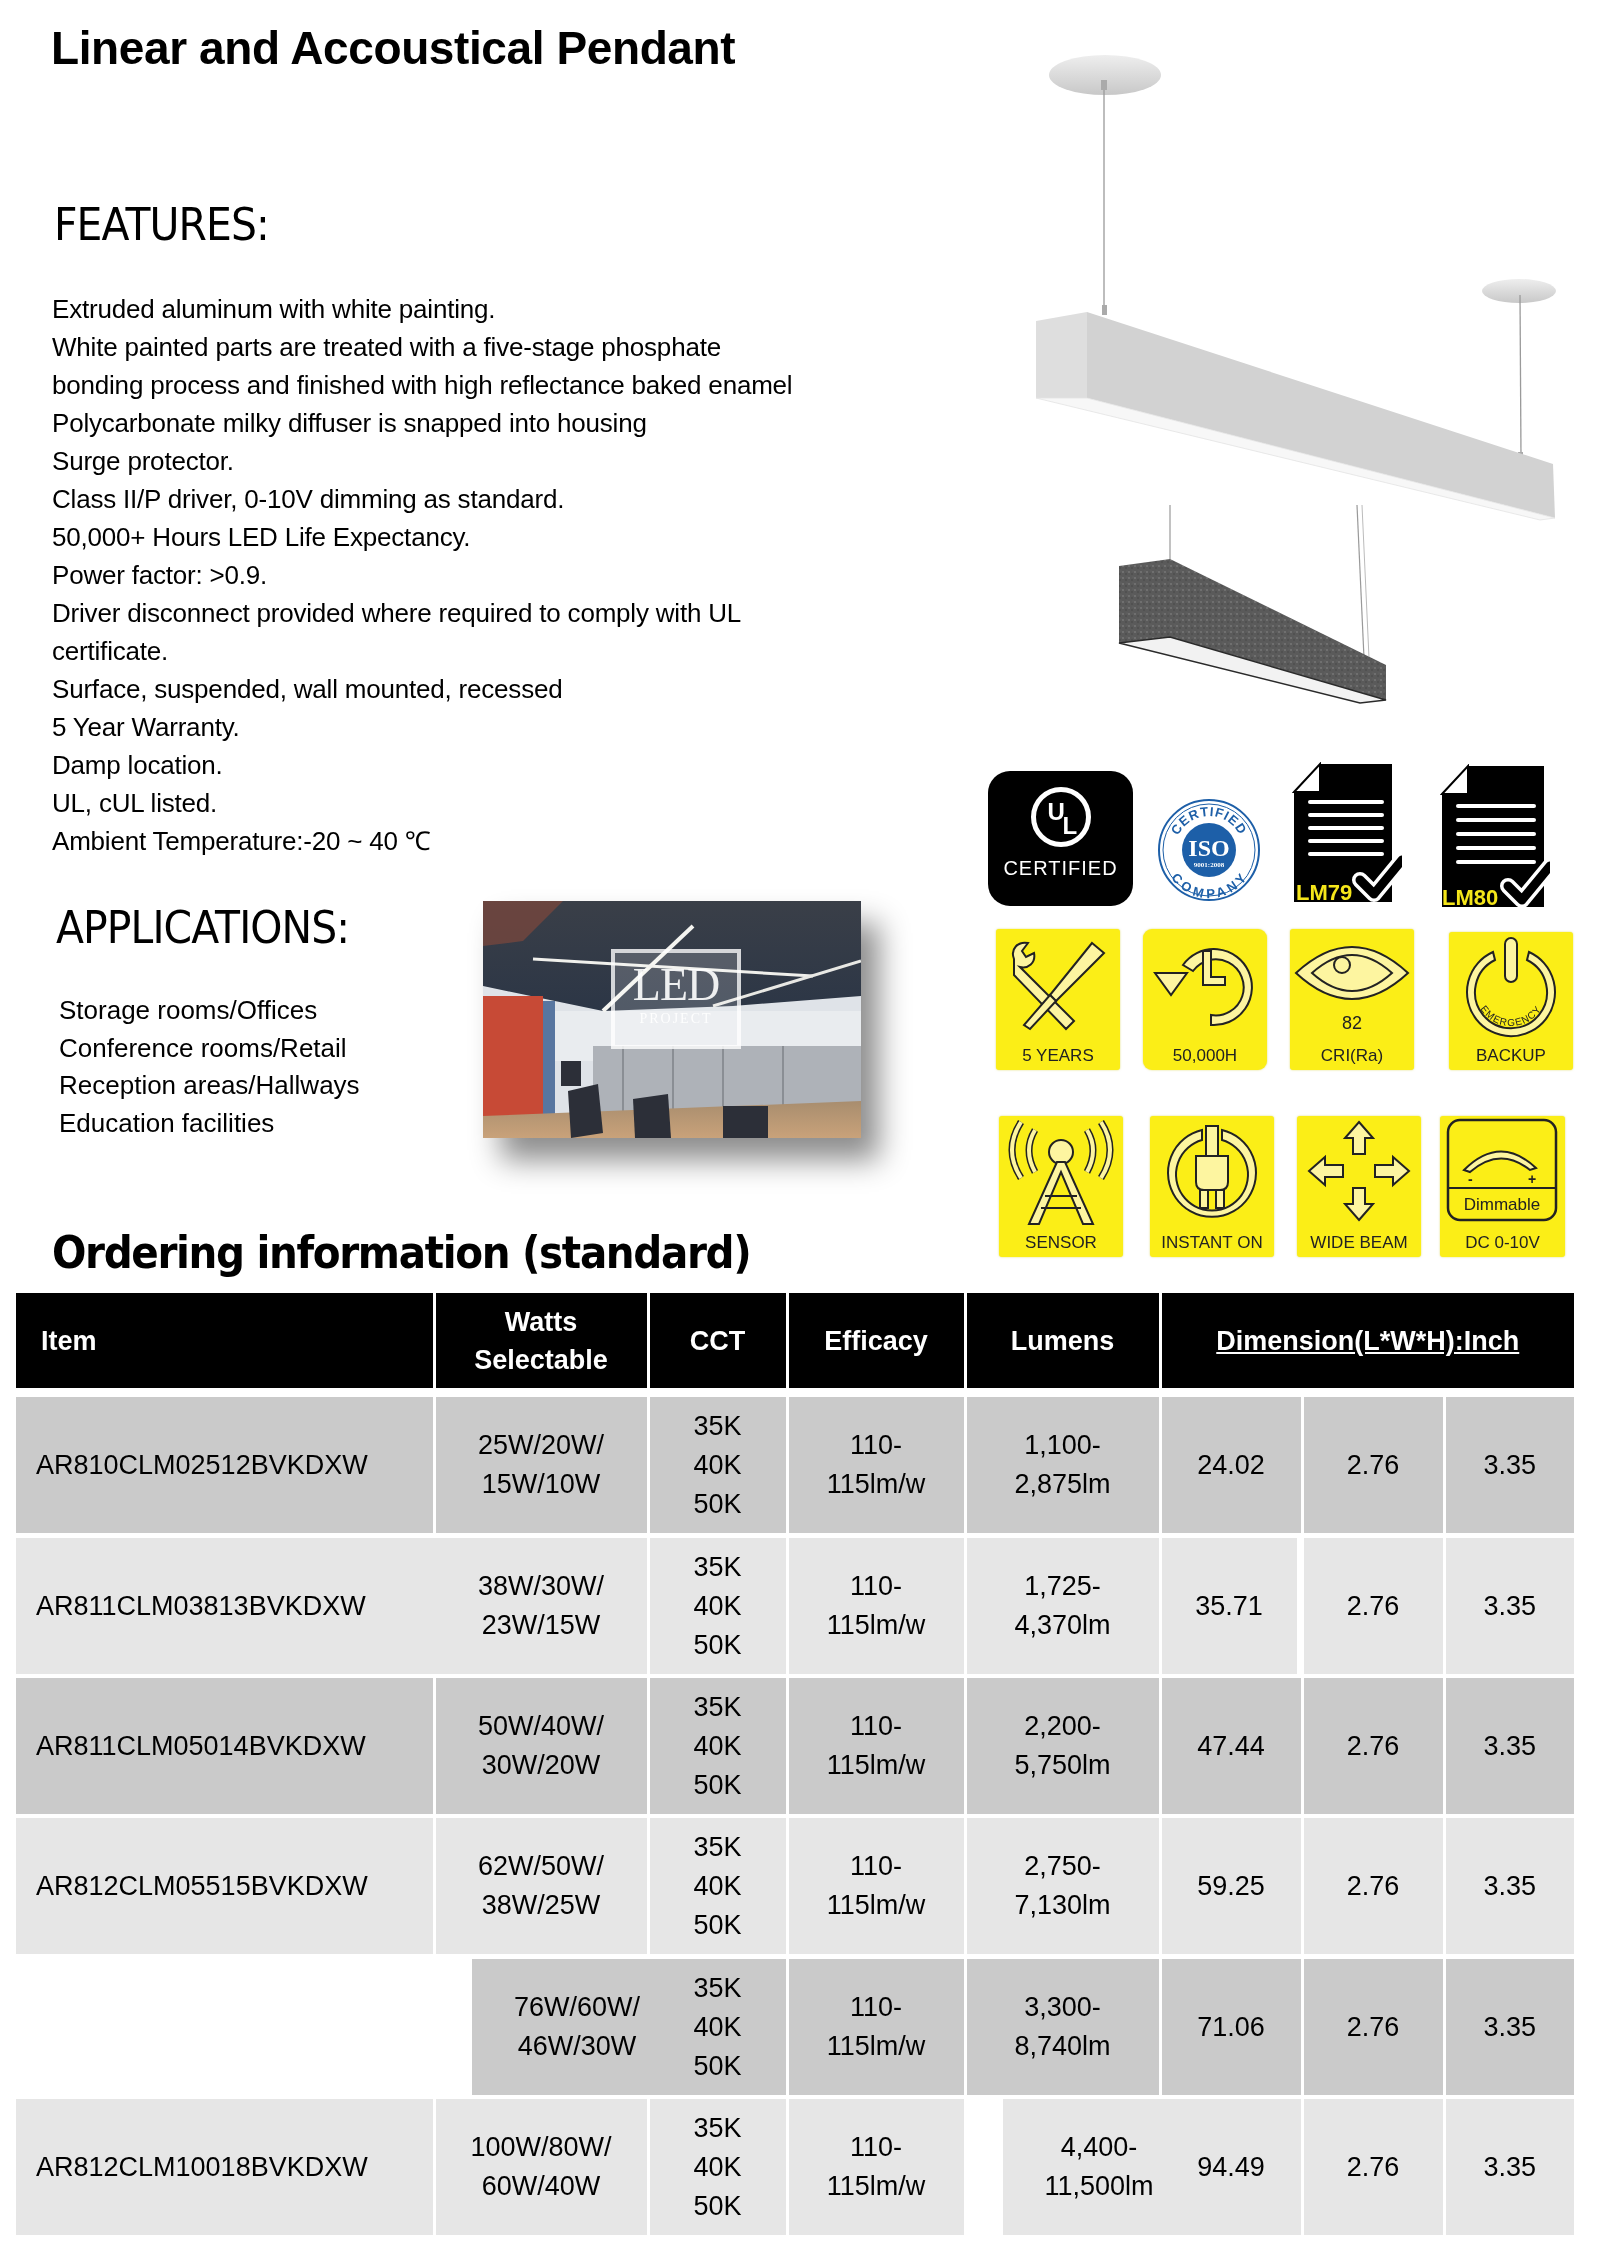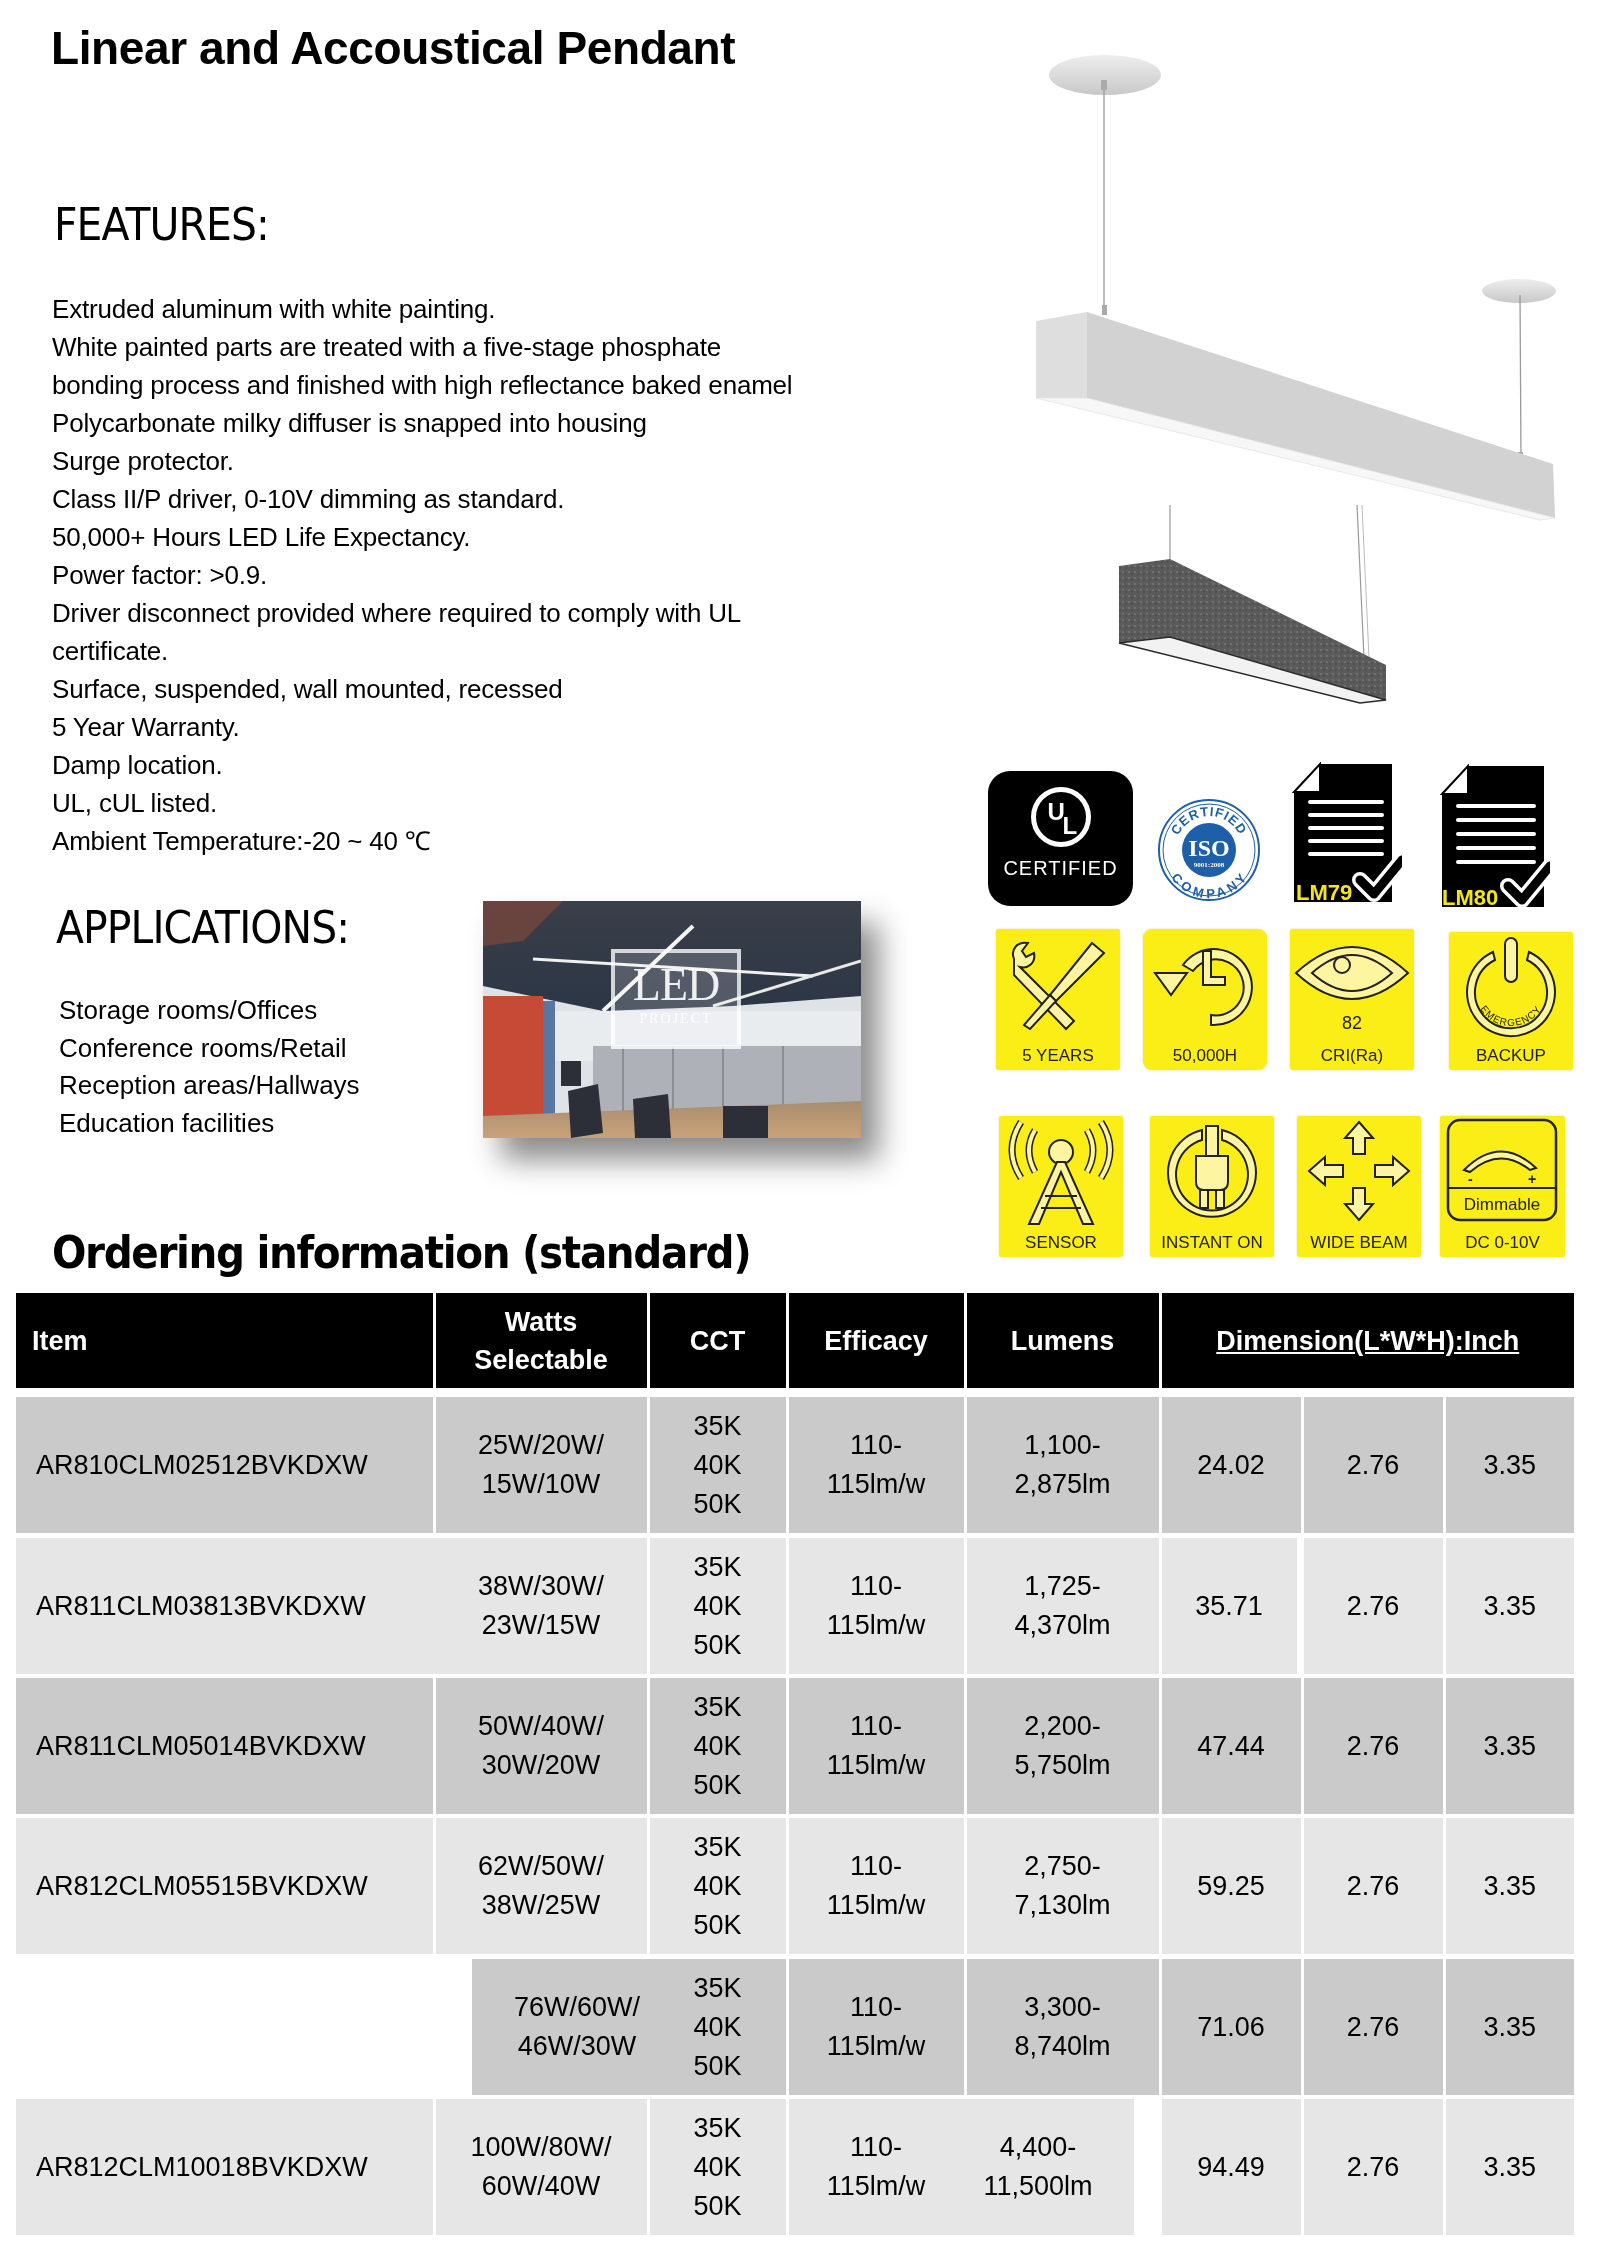--- a/index.html
+++ b/index.html
@@ -47,21 +47,21 @@
   .feat-icon svg { position: absolute; left: 0; top: 0; width: 124px; height: 110px; }
   .feat-icon .icon-label { position: absolute; left: 0; right: 0; bottom: 4px; text-align: center; font-size: 17px; color: #222; white-space: nowrap; line-height: 20px; }
 
   #ordering-heading { left: 52px; top: 1228px; font-size: 45px; font-weight: bold; font-family: "DejaVu Sans", sans-serif; white-space: nowrap; letter-spacing: -1.5px; line-height: 50px; transform: scaleX(0.9); transform-origin: left center; }
 
   
   #order-table { position: absolute; left: 16px; top: 1293px; width: 1558px; }
   .t-row { position: absolute; left: 0; width: 1558px; }
   .t-cell { position: absolute; top: 0; height: 100%; display: flex; align-items: center; justify-content: center; text-align: center; font-size: 27px; line-height: 39px; }
   .t-head .t-cell { background: #000; color: #fff; font-weight: bold; font-size: 27px; line-height: 38px; }
-  .t-head .t-cell.item-col { justify-content: flex-start; padding-left: 16px; }
+  .t-head .t-cell.item-col { justify-content: flex-start; padding-left: 25px; }
   .t-body .t-cell.item-col { justify-content: flex-start; padding-left: 20px; }
   .row-dark .t-cell { background: #cacaca; }
   .row-light .t-cell { background: #e6e6e6; }
   .cct-cell { line-height: 39px; }
 </style>
 </head>
 <body>
 
 <h1 id="title" class="abs">Linear and Accoustical Pendant</h1>
 
@@ -513,21 +513,21 @@
           <div>40K</div>
           <div>50K</div>
         </div>
       </div>
       <div class="t-cell " style="left: 772.5px; width: 175px;">
         <div>
           <div>110-</div>
           <div>115lm/w</div>
         </div>
       </div>
-      <div class="t-cell " style="left: 926px; width: 192px; align-items: center;">
+      <div class="t-cell " style="left: 987px; width: 192px; align-items: center;">
         <div>
           <div>4,400-</div>
           <div>11,500lm</div>
         </div>
       </div>
       <div class="t-cell " style="left: 1145.5px; width: 139px;">94.49</div>
       <div class="t-cell " style="left: 1287.5px; width: 139px;">2.76</div>
       <div class="t-cell " style="left: 1429.5px; width: 128.5px;">3.35</div>
     </div>
   </div>

